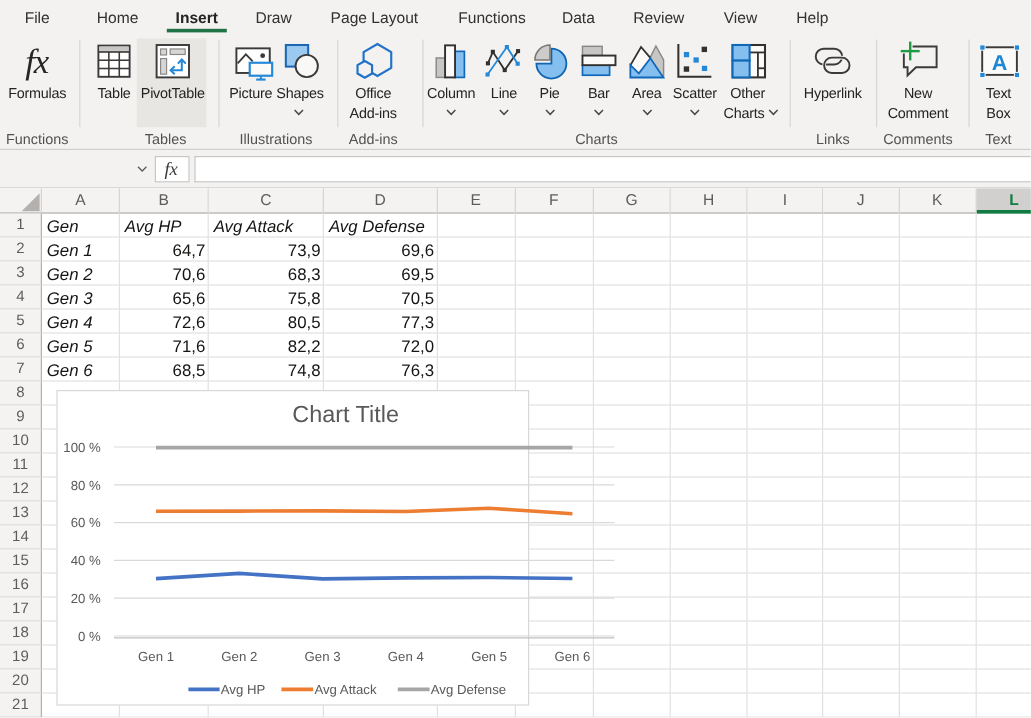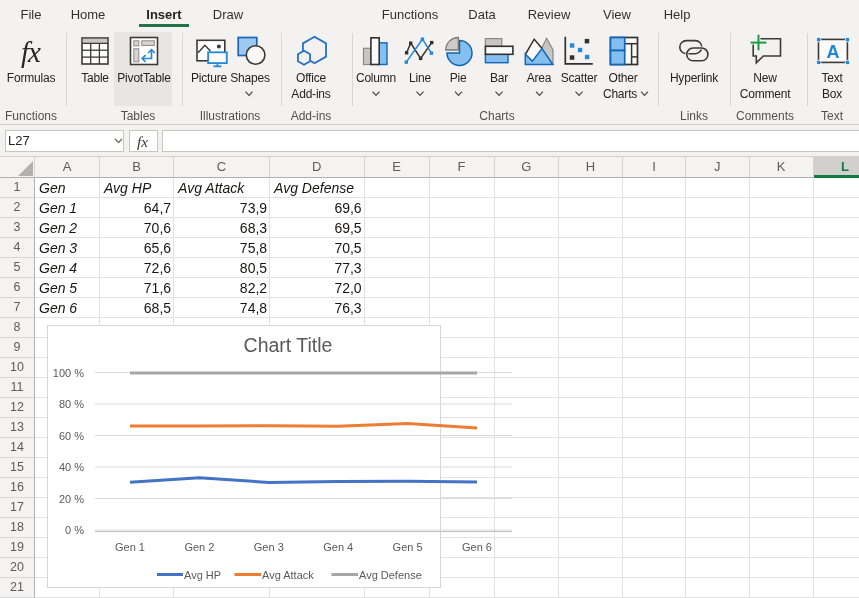--- a/index.html
+++ b/index.html
@@ -34,23 +34,24 @@
 #cells td.l{padding-left:4px;font-style:italic;}
 #cells td.r{text-align:right;padding-right:2px;}
 
 #chart{position:absolute;left:47px;top:168px;width:394px;height:263px;background:#fff;border:1px solid #d7d7d7;}
 </style>
 </head>
 <body>
 <div id="app">
 <div id="top">
   <span class="tab" style="left:31px">File</span>
-  <span class="tab" style="left:88px">Home</span>
+  <span class="tab" style="left:98px">Home</span>
   <span class="tab active" style="left:164px">Insert</span>
   <span class="tab" style="left:228px">Draw</span>
+  <span class="tab" style="left:312px">Page Layout</span>
   <span class="tab" style="left:410px">Functions</span>
   <span class="tab" style="left:482px">Data</span>
   <span class="tab" style="left:549px">Review</span>
   <span class="tab" style="left:617px">View</span>
   <span class="tab" style="left:677px">Help</span>
   <div id="ins-underline"></div>
   <div class="pthl"></div>
   <div class="sep" style="left:66px"></div>
   <div class="sep" style="left:182px"></div>
   <div class="sep" style="left:281px"></div>
@@ -201,21 +202,20 @@
   <span class="glab" style="left:31px">Functions</span>
   <span class="glab" style="left:138px">Tables</span>
   <span class="glab" style="left:230px">Illustrations</span>
   <span class="glab" style="left:311px">Add-ins</span>
   <span class="glab" style="left:497px">Charts</span>
   <span class="glab" style="left:694px">Links</span>
   <span class="glab" style="left:765px">Comments</span>
   <span class="glab" style="left:832px">Text</span>
 </div>
 <div id="fbar">
-  <div id="namebox">L27</div>
   <svg width="9" height="6" style="position:absolute;left:114px;top:13px" viewBox="0 0 9 6">
         <path d="M1 1 L4.5 4.5 L8 1" fill="none" stroke="#5c5b5a" stroke-width="1.1"></path>
       </svg>
   <div id="fxbox"></div>
       <div id="fxinput"></div>
   <span id="fxglyph">fx</span>
 </div>
 <div id="grid">
       <div class="colh" style="left:35px;width:65px">A</div>
 <div class="colh" style="left:100px;width:74px">B</div>

